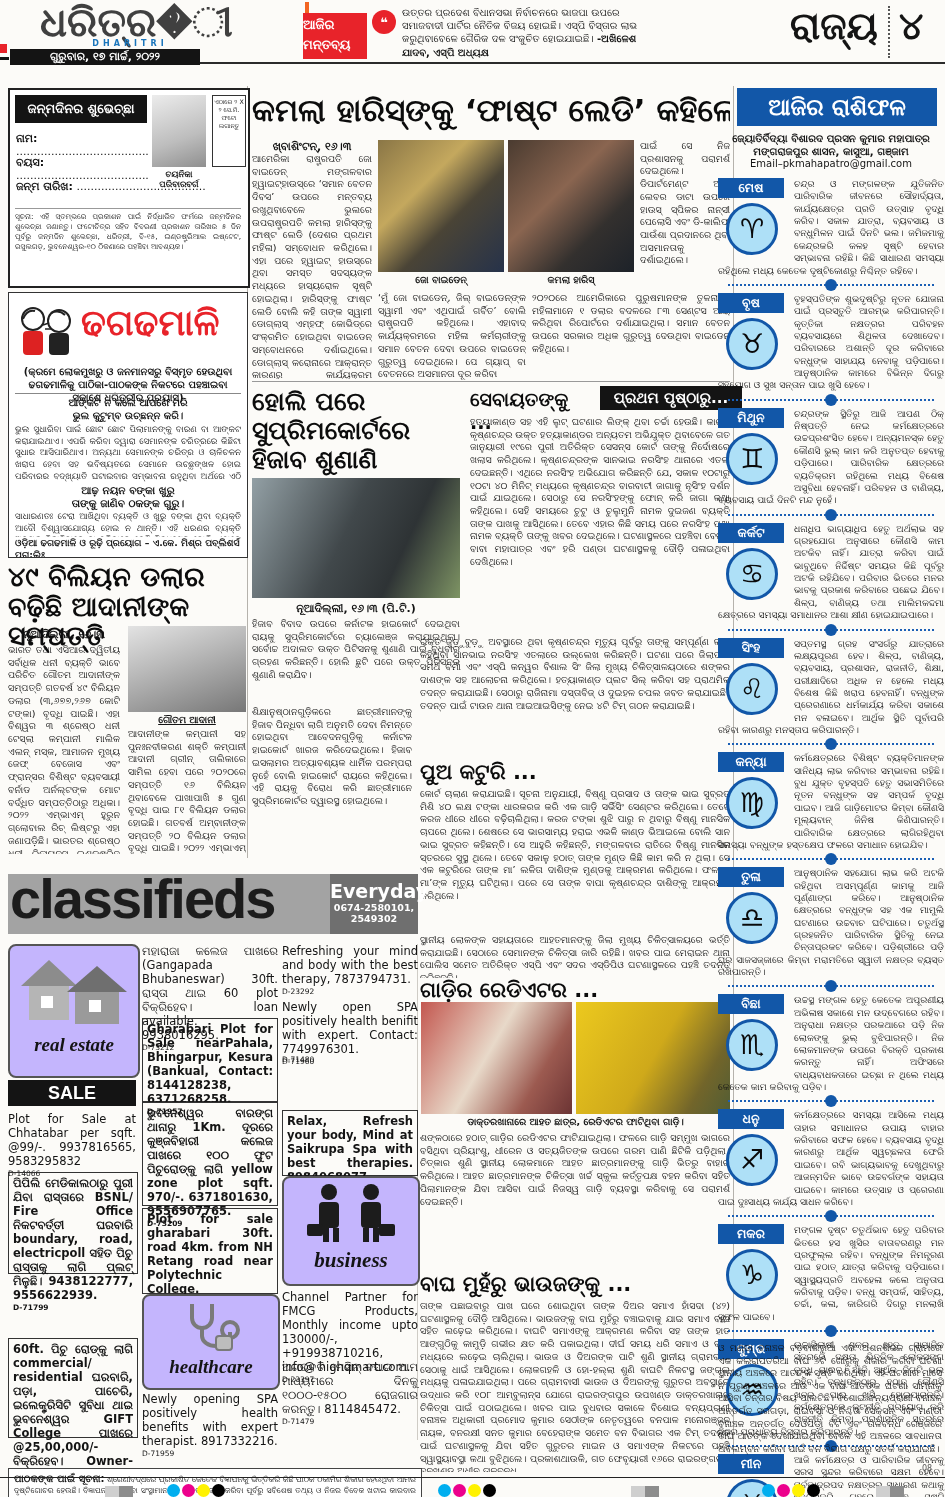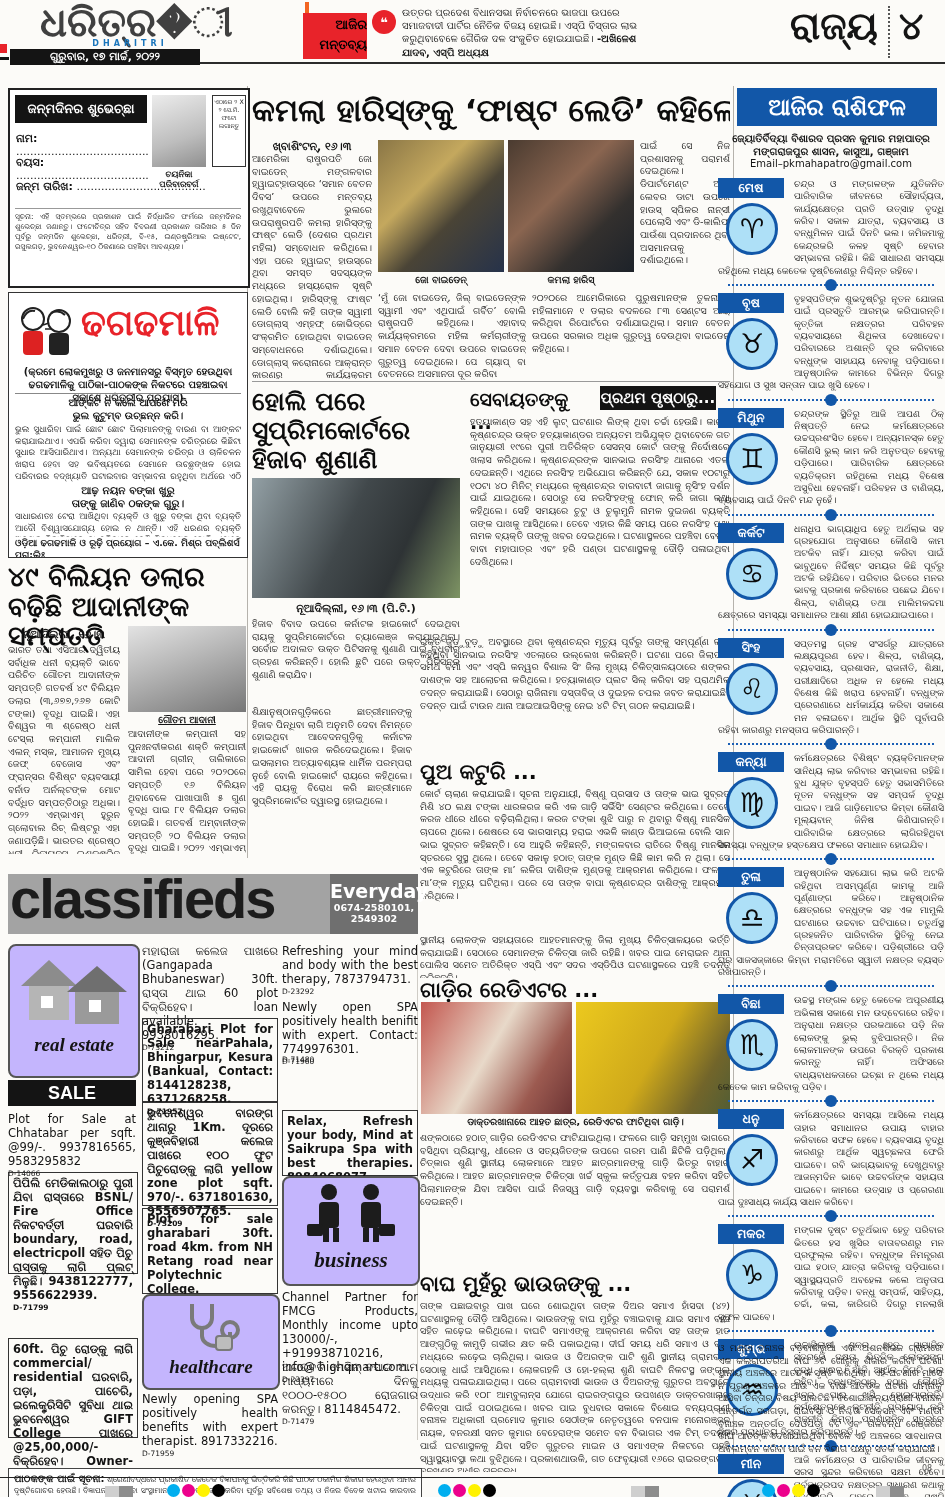--- a/index.html
+++ b/index.html
@@ -51,21 +51,21 @@
   <div class="abs" style="left:0;top:57px;width:9px;height:3px;background:#141414;"></div>
 
   <div class="abs" style="left:40px;top:2px;width:180px;height:46px;text-align:center;">
     <div style="font-size:40px;font-weight:bold;color:#404040;line-height:1.0;">ଧରିତ୍ର�ୀ</div>
     <div style="font-size:8px;font-weight:bold;color:#1a75bb;letter-spacing:4px;margin-top:-3px;">DHARITRI</div>
   </div>
   <div class="abs blackbox" style="left:10px;top:49px;width:190px;height:16px;line-height:16px;font-size:11px;font-weight:bold;text-align:center;">ଗୁରୁବାର, ୧୭ ମାର୍ଚ୍ଚ, ୨୦୨୨</div>
   <div class="abs rule-h" style="left:200px;top:62px;width:745px;height:2px;"></div>
 
   <div class="abs" style="left:305px;top:2px;width:4px;height:11px;background:#f26522;"></div>
-  <div class="abs" style="left:303px;top:13px;width:64px;height:44px;background:#e8232a;color:#000000;text-align:right;font-weight:bold;font-size:13px;line-height:1.5;padding-top:2px;">
+  <div class="abs" style="left:303px;top:13px;width:64px;height:44px;background:#e8232a;color:#ffffff;text-align:left;font-weight:bold;font-size:13px;line-height:1.5;padding-top:2px;">
     <span>ଆଜିର</span><br>
     <span>ମନ୍ତବ୍ୟ</span>
   </div>
   <div class="abs" style="left:372px;top:10px;width:24px;height:24px;border-radius:50%;background:#e8232a;color:#fff;text-align:center;line-height:26px;font-size:13px;font-weight:bold;">❝</div>
 
   <div class="abs" style="left:402px;top:6px;width:258px;height:54px;font-size:10px;line-height:1.32;color:#111;">
     <span>ଉତ୍ତର ପ୍ରଦେଶ ବିଧାନସଭା ନିର୍ବାଚନରେ ଭାଜପା ଉପରେ ସମାଜବାଦୀ ପାର୍ଟିର ନୈତିକ ବିଜୟ ହୋଇଛି। ଏସ୍‌ପି ବିସ୍ତାର ଲାଭ କରୁଥିବାବେଳେ ଗୈରିକ ଦଳ ସଂକୁଚିତ ହୋଇଯାଇଛି।</span>
     <span class="bold">-ଅଖିଳେଶ ଯାଦବ, ଏସ୍‌ପି ଅଧ୍ୟକ୍ଷ</span>
   </div>
 
@@ -144,21 +144,21 @@
 
   <div class="abs headline" style="left:252px;top:388px;width:200px;font-size:25px;line-height:1.15;">
     <span>ହୋଲି ପରେ</span><br><span>ସୁପ୍ରିମକୋର୍ଟରେ</span><br><span>ହିଜାବ ଶୁଣାଣି</span>
   </div>
   <div class="abs photo ph-hijab" style="left:252px;top:478px;width:208px;height:120px;"></div>
   <div class="abs dateline" style="left:252px;top:602px;width:208px;">ନୂଆଦିଲ୍ଲୀ, ୧୬।୩ (ପି.ଟି.)</div>
   <div class="abs jtext" style="left:252px;top:618px;width:208px;height:86px;">ହିଜାବ ବିବାଦ ଉପରେ କର୍ନାଟକ ହାଇକୋର୍ଟ ଦେଇଥିବା ରାୟକୁ ସୁପ୍ରିମକୋର୍ଟରେ ଚ୍ୟାଲେଞ୍ଜ କରାଯାଇଥିଲା। ସର୍ବୋଚ୍ଚ ଅଦାଲତ ଉକ୍ତ ପିଟିସନକୁ ଶୁଣାଣି ପାଇଁ ବୁଧବାର ଗ୍ରହଣ କରିଛନ୍ତି। ହୋଲି ଛୁଟି ପରେ ଉକ୍ତ ପିଟିସନର ଶୁଣାଣି କରାଯିବ।</div>
   <div class="abs jtext" style="left:252px;top:706px;width:160px;height:228px;">ଶିକ୍ଷାନୁଷ୍ଠାନଗୁଡ଼ିକରେ ଛାତ୍ରୀମାନଙ୍କୁ ହିଜାବ ପିନ୍ଧିବା ଲାଗି ଅନୁମତି ଦେବା ନିମନ୍ତେ ହୋଇଥିବା ଆବେଦନଗୁଡ଼ିକୁ କର୍ନାଟକ ହାଇକୋର୍ଟ ଖାରଜ କରିଦେଇଥିଲେ। ହିଜାବ ଇସଲାମର ଅତ୍ୟାବଶ୍ୟକ ଧାର୍ମିକ ପରମ୍ପରା ନୁହେଁ ବୋଲି ହାଇକୋର୍ଟ ରାୟରେ କହିଥିଲେ। ଏହି ରାୟକୁ ବିରୋଧ କରି ଛାତ୍ରୀମାନେ ସୁପ୍ରିମକୋର୍ଟର ଦ୍ୱାରସ୍ଥ ହୋଇଥିଲେ।</div>
 
   <div class="abs headline" style="left:470px;top:388px;width:126px;font-size:19px;">ସେବାୟତଙ୍କୁ ...</div>
-  <div class="abs blackbox ctr bold" style="left:600px;top:386px;width:116px;height:24px;line-height:24px;font-size:15px;">ପ୍ରଥମ ପୃଷ୍ଠାରୁ...</div>
+  <div class="abs blackbox ctr bold" style="left:600px;top:386px;width:142px;height:24px;line-height:24px;font-size:15px;">ପ୍ରଥମ ପୃଷ୍ଠାରୁ...</div>
   <div class="abs jtext" style="left:470px;top:416px;width:260px;height:216px;">ହତ୍ୟାକାଣ୍ଡ ସହ ଏହି ଲୁଟ୍ ଘଟଣାର ଲିଙ୍କ୍ ଥିବା ଚର୍ଚ୍ଚା ହେଉଛି। କାରଣ କୃଷ୍ଣଚନ୍ଦ୍ର ଉକ୍ତ ହତ୍ୟାକାଣ୍ଡର ଅନ୍ୟତମ ଅଭିଯୁକ୍ତ ଥିବାବେଳେ ଗତ ଜାନୁୟାରୀ ୧୯ରେ ପୁରୀ ଅତିରିକ୍ତ ସେସନ୍ସ କୋର୍ଟ ତାଙ୍କୁ ନିର୍ଦୋଷରେ ଖଲାସ କରିଥିଲେ। କୃଷ୍ଣଚନ୍ଦ୍ରଙ୍କ ସାନଭାଇ ନରସିଂହ ଥାନାରେ ଏତଲା ଦେଇଛନ୍ତି। ଏଥିରେ ନରସିଂହ ଅଭିଯୋଗ କରିଛନ୍ତି ଯେ, ସକାଳ ୧୦ଟାରୁ ୧୦ଟା ୪୦ ମିନିଟ୍ ମଧ୍ୟରେ କୃଷ୍ଣଚନ୍ଦ୍ର ବାରବାଟୀ ଜାଗାକୁ ନୃସିଂହ ଦର୍ଶନ ପାଇଁ ଯାଇଥିଲେ। ସେଠାରୁ ସେ ନରସିଂହଙ୍କୁ ଫୋନ୍ କରି ଜାଗା କଥା କହିଥିଲେ। ସେହି ସମୟରେ ଚୁଟୁ ଓ ଚୁଲୁମୁନି ନାମକ ଦୁଇଜଣ ବ୍ୟକ୍ତି ତାଙ୍କ ପାଖକୁ ଆସିଥିଲେ। ତେବେ ଏହାର କିଛି ସମୟ ପରେ ନରସିଂହ ପଥା ନାମକ ବ୍ୟକ୍ତି ତାଙ୍କୁ ଖବର ଦେଇଥିଲେ। ଘଟଣାସ୍ଥଳରେ ପହଞ୍ଚିବା ବେଳକୁ ବାବା ମହାପାତ୍ର ଏବଂ ହରି ପଣ୍ଡା ଘଟଣାସ୍ଥଳକୁ ଦୌଡ଼ି ପଳାଇଥିବା ଦେଖିଥିଲେ।</div>
   <div class="abs jtext" style="left:420px;top:636px;width:310px;height:122px;">ରକ୍ତ ଜୁଡ଼ୁବୁଡ଼ୁ ଅବସ୍ଥାରେ ଥିବା କୃଷ୍ଣଚନ୍ଦ୍ର ମୃତ୍ୟୁ ପୂର୍ବରୁ ତାଙ୍କୁ ସମ୍ପୂର୍ଣ୍ଣ କଥା କହିଥିବା ସାନଭାଇ ନରସିଂହ ଏତଲାରେ ଉଲ୍ଲେଖ କରିଛନ୍ତି। ଘଟଣା ପରେ ଜିଲାପାଳ ସମର୍ଥ ବର୍ମା ଏବଂ ଏସ୍‌ପି କନ୍ୱର ବିଶାଲ ସିଂ ଜିଲା ମୁଖ୍ୟ ଚିକିତ୍ସାଳୟଠାରେ ଶଙ୍କର ଦାଶଙ୍କ ସହ ଆଲୋଚନା କରିଥିଲେ। ହତ୍ୟାକାଣ୍ଡ ପ୍ଲଟ ସିଲ୍ କରିବା ସହ ପ୍ରାଥମିକ ତଦନ୍ତ କରାଯାଇଛି। ସେଠାରୁ ରାଜିନାମା ଦସ୍ତାବିଜ୍ ଓ ଦୁଇହଳ ଚପଲ ଜବତ କରାଯାଇଛି। ତଦନ୍ତ ପାଇଁ ଟାଉନ ଥାନା ଆଇଆଇସିଙ୍କୁ ନେଇ ୪ଟି ଟିମ୍ ଗଠନ କରାଯାଇଛି।</div>
 
   <div class="abs headline" style="left:420px;top:760px;width:220px;font-size:21px;">ପୁଅ କଟୁରି ...</div>
   <div class="abs jtext" style="left:420px;top:788px;width:310px;height:144px;">କୋର୍ଟ ଚାଲାଣ କରାଯାଇଛି। ସୂଚନା ଅନୁଯାୟୀ, ବିଷ୍ଣୁ ପ୍ରସାଦ ଓ ତାଙ୍କ ଭାଇ ସୁବ୍ରତ ମିଶି ୪୦ ଲକ୍ଷ ଟଙ୍କା ଧାରକରଜ କରି ଏକ ଗାଡ଼ି ସର୍ଭିସିଂ ସେଣ୍ଟର କରିଥିଲେ। ତେବେ କରଜ ଧୀରେ ଧୀରେ ବଢ଼ିଚାଲିଥିଲା। କରଜ ଟଙ୍କା ଶୁଝି ପାରୁ ନ ଥିବାରୁ ବିଷ୍ଣୁ ମାନସିକ ଚାପରେ ଥିଲେ। ଶେଷରେ ସେ ଭାରସାମ୍ୟ ହରାଇ ଏଭଳି କାଣ୍ଡ ଭିଆଇଲେ ବୋଲି ସାନ ଭାଇ ସୁବ୍ରତ କହିଛନ୍ତି। ସେ ଆହୁରି କହିଛନ୍ତି, ମଙ୍ଗଳବାର ରାତିରେ ବିଷ୍ଣୁ ମାନସିକ ସ୍ତରରେ ସୁସ୍ଥ ଥିଲେ। ତେବେ ସକାଳୁ ହଠାତ୍ ତାଙ୍କ ମୁଣ୍ଡ କିଛି କାମ କରି ନ ଥିଲା। ସେ ଏକ କଟୁରିରେ ତାଙ୍କ ମା’ ଲଳିତା ଦାଶିଙ୍କ ମୁଣ୍ଡକୁ ଆକ୍ରମଣ କରିଥିଲେ। ଫଳରେ ମା’ଙ୍କ ମୃତ୍ୟୁ ଘଟିଥିଲା। ପରେ ସେ ତାଙ୍କ ବାପା କୃଷ୍ଣଚନ୍ଦ୍ର ଦାଶିଙ୍କୁ ଆକ୍ରମଣ କରିଥିଲେ।</div>
 
   <div class="abs jtext" style="left:420px;top:934px;width:310px;height:44px;">ସ୍ଥାନୀୟ ଲୋକଙ୍କ ସହାୟତାରେ ଆହତମାନଙ୍କୁ ଜିଲା ମୁଖ୍ୟ ଚିକିତ୍ସାଳୟରେ ଭର୍ତ୍ତି କରାଯାଇଛି। ସେଠାରେ ସେମାନଙ୍କ ଚିକିତ୍ସା ଜାରି ରହିଛି। ଖବର ପାଇ ମେରାଇନ ଥାନା ପୋଲିସ ସମେତ ଅତିରିକ୍ତ ଏସ୍‌ପି ଏବଂ ସଦର ଏସ୍‌ଡିପିଓ ଘଟଣାସ୍ଥଳରେ ପହଞ୍ଚି ତଦନ୍ତ କରିଛନ୍ତି।</div>
   <div class="abs headline" style="left:420px;top:978px;width:250px;font-size:21px;">ଗାଡ଼ିର ରେଡିଏଟର ...</div>
   <div class="abs photo ph-acc1" style="left:421px;top:1002px;width:151px;height:112px;"></div>
   <div class="abs photo ph-acc2" style="left:576px;top:1002px;width:154px;height:112px;"></div>

